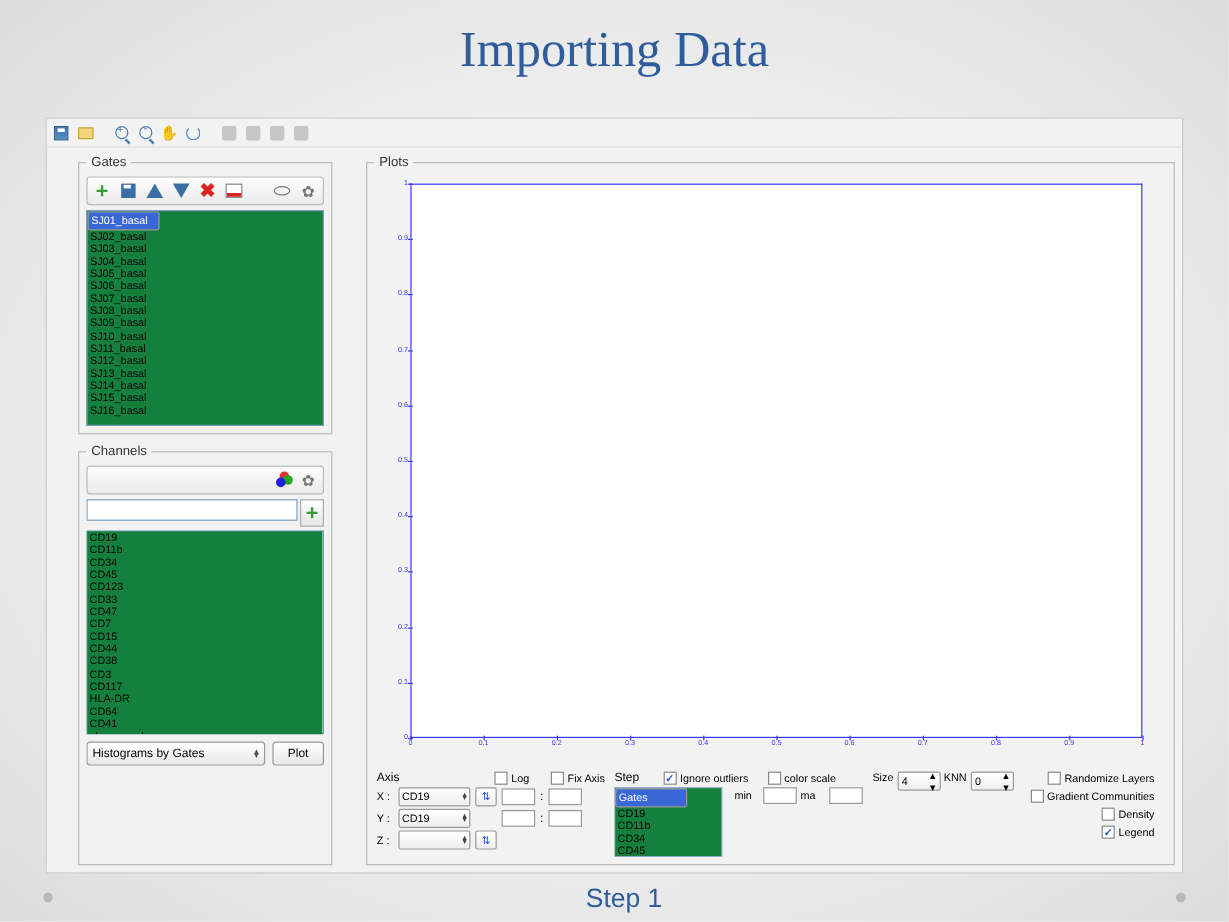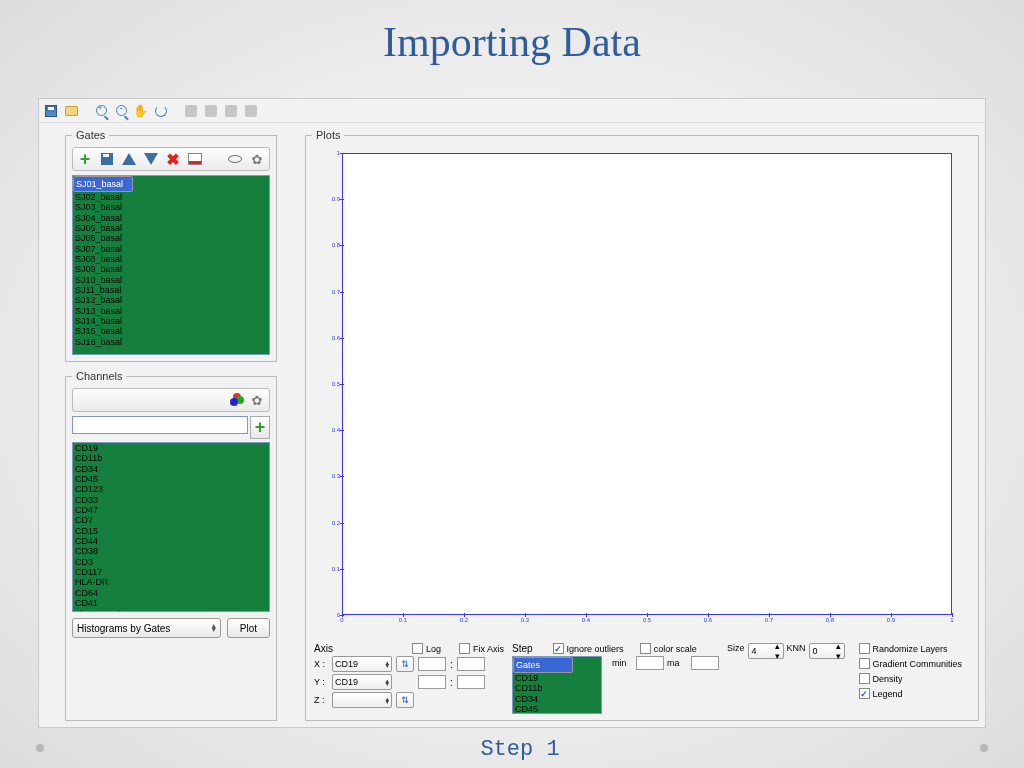--- a/index.html
+++ b/index.html
@@ -13,21 +13,21 @@
   text-align: center;
   font-family: 'Palatino Linotype', Georgia, serif;
   font-size: 42px;
   color: #2f5c9a;
   padding-top: 18px;
   padding-bottom: 8px;
 }
 .slide-footer {
   position: absolute; bottom: 6px; left: 16px; right: 0;
   text-align: center;
-  font-family: Liberation Mono, monospace;
+  font-family: Liberation Sans, sans-serif;
   font-size: 22px; color: #2f5c9a;
 }
 .bullet-left, .bullet-right {
   position: absolute; bottom: 16px;
   width: 8px; height: 8px; border-radius: 50%; background: #b8b8b8;
 }
 .bullet-left { left: 36px; }
 .bullet-right { right: 36px; }
 
 .app {
@@ -119,21 +119,21 @@
 
 .controls{display:flex;gap:8px;padding:4px 2px 0;font-size:10px;align-items:flex-start;}
 .ctrl-group{display:flex;flex-direction:column;gap:2px;}
 .ctrl-head{font-weight:normal;font-size:10px;}
 .row{display:flex;align-items:center;gap:4px;}
 .lbl{font-size:9px;width:14px;}
 .sel{height:16px;border:1px solid #999;background:linear-gradient(#fff,#eee);font-size:9px;padding:0 2px;display:flex;align-items:center;justify-content:space-between;width:60px;cursor:pointer;border-radius:2px;}
 .sel .arr{font-size:7px;line-height:.5;color:#444;}
 .mini-in{width:28px;height:14px;border:1px solid #999;background:#fff;font-size:9px;}
 .swap-btn{width:18px;height:16px;border:1px solid #999;background:linear-gradient(#fff,#eee);border-radius:2px;display:flex;align-items:center;justify-content:center;font-size:9px;cursor:pointer;color:#25d;}
-.chk{display:flex;align-items:center;gap:3px;font-size:9px;}
+.chk{display:flex;align-items:center;gap:3px;font-size:9px;justify-content:flex-end;}
 .chk .box{width:11px;height:11px;border:1px solid #888;background:#fff;display:flex;align-items:center;justify-content:center;font-size:9px;color:#25d;font-weight:bold;}
 .color-list{width:90px;height:58px;}
 .spin{width:36px;height:16px;border:1px solid #999;background:linear-gradient(#fff,#eee);font-size:9px;display:flex;align-items:center;justify-content:space-between;padding:0 3px;border-radius:2px;cursor:pointer;}
 .size-grp{display:flex;flex-direction:row;gap:3px;}
 </style>
 </head>
 <body>
 
 <div class="slide-title">Importing Data</div>
 

